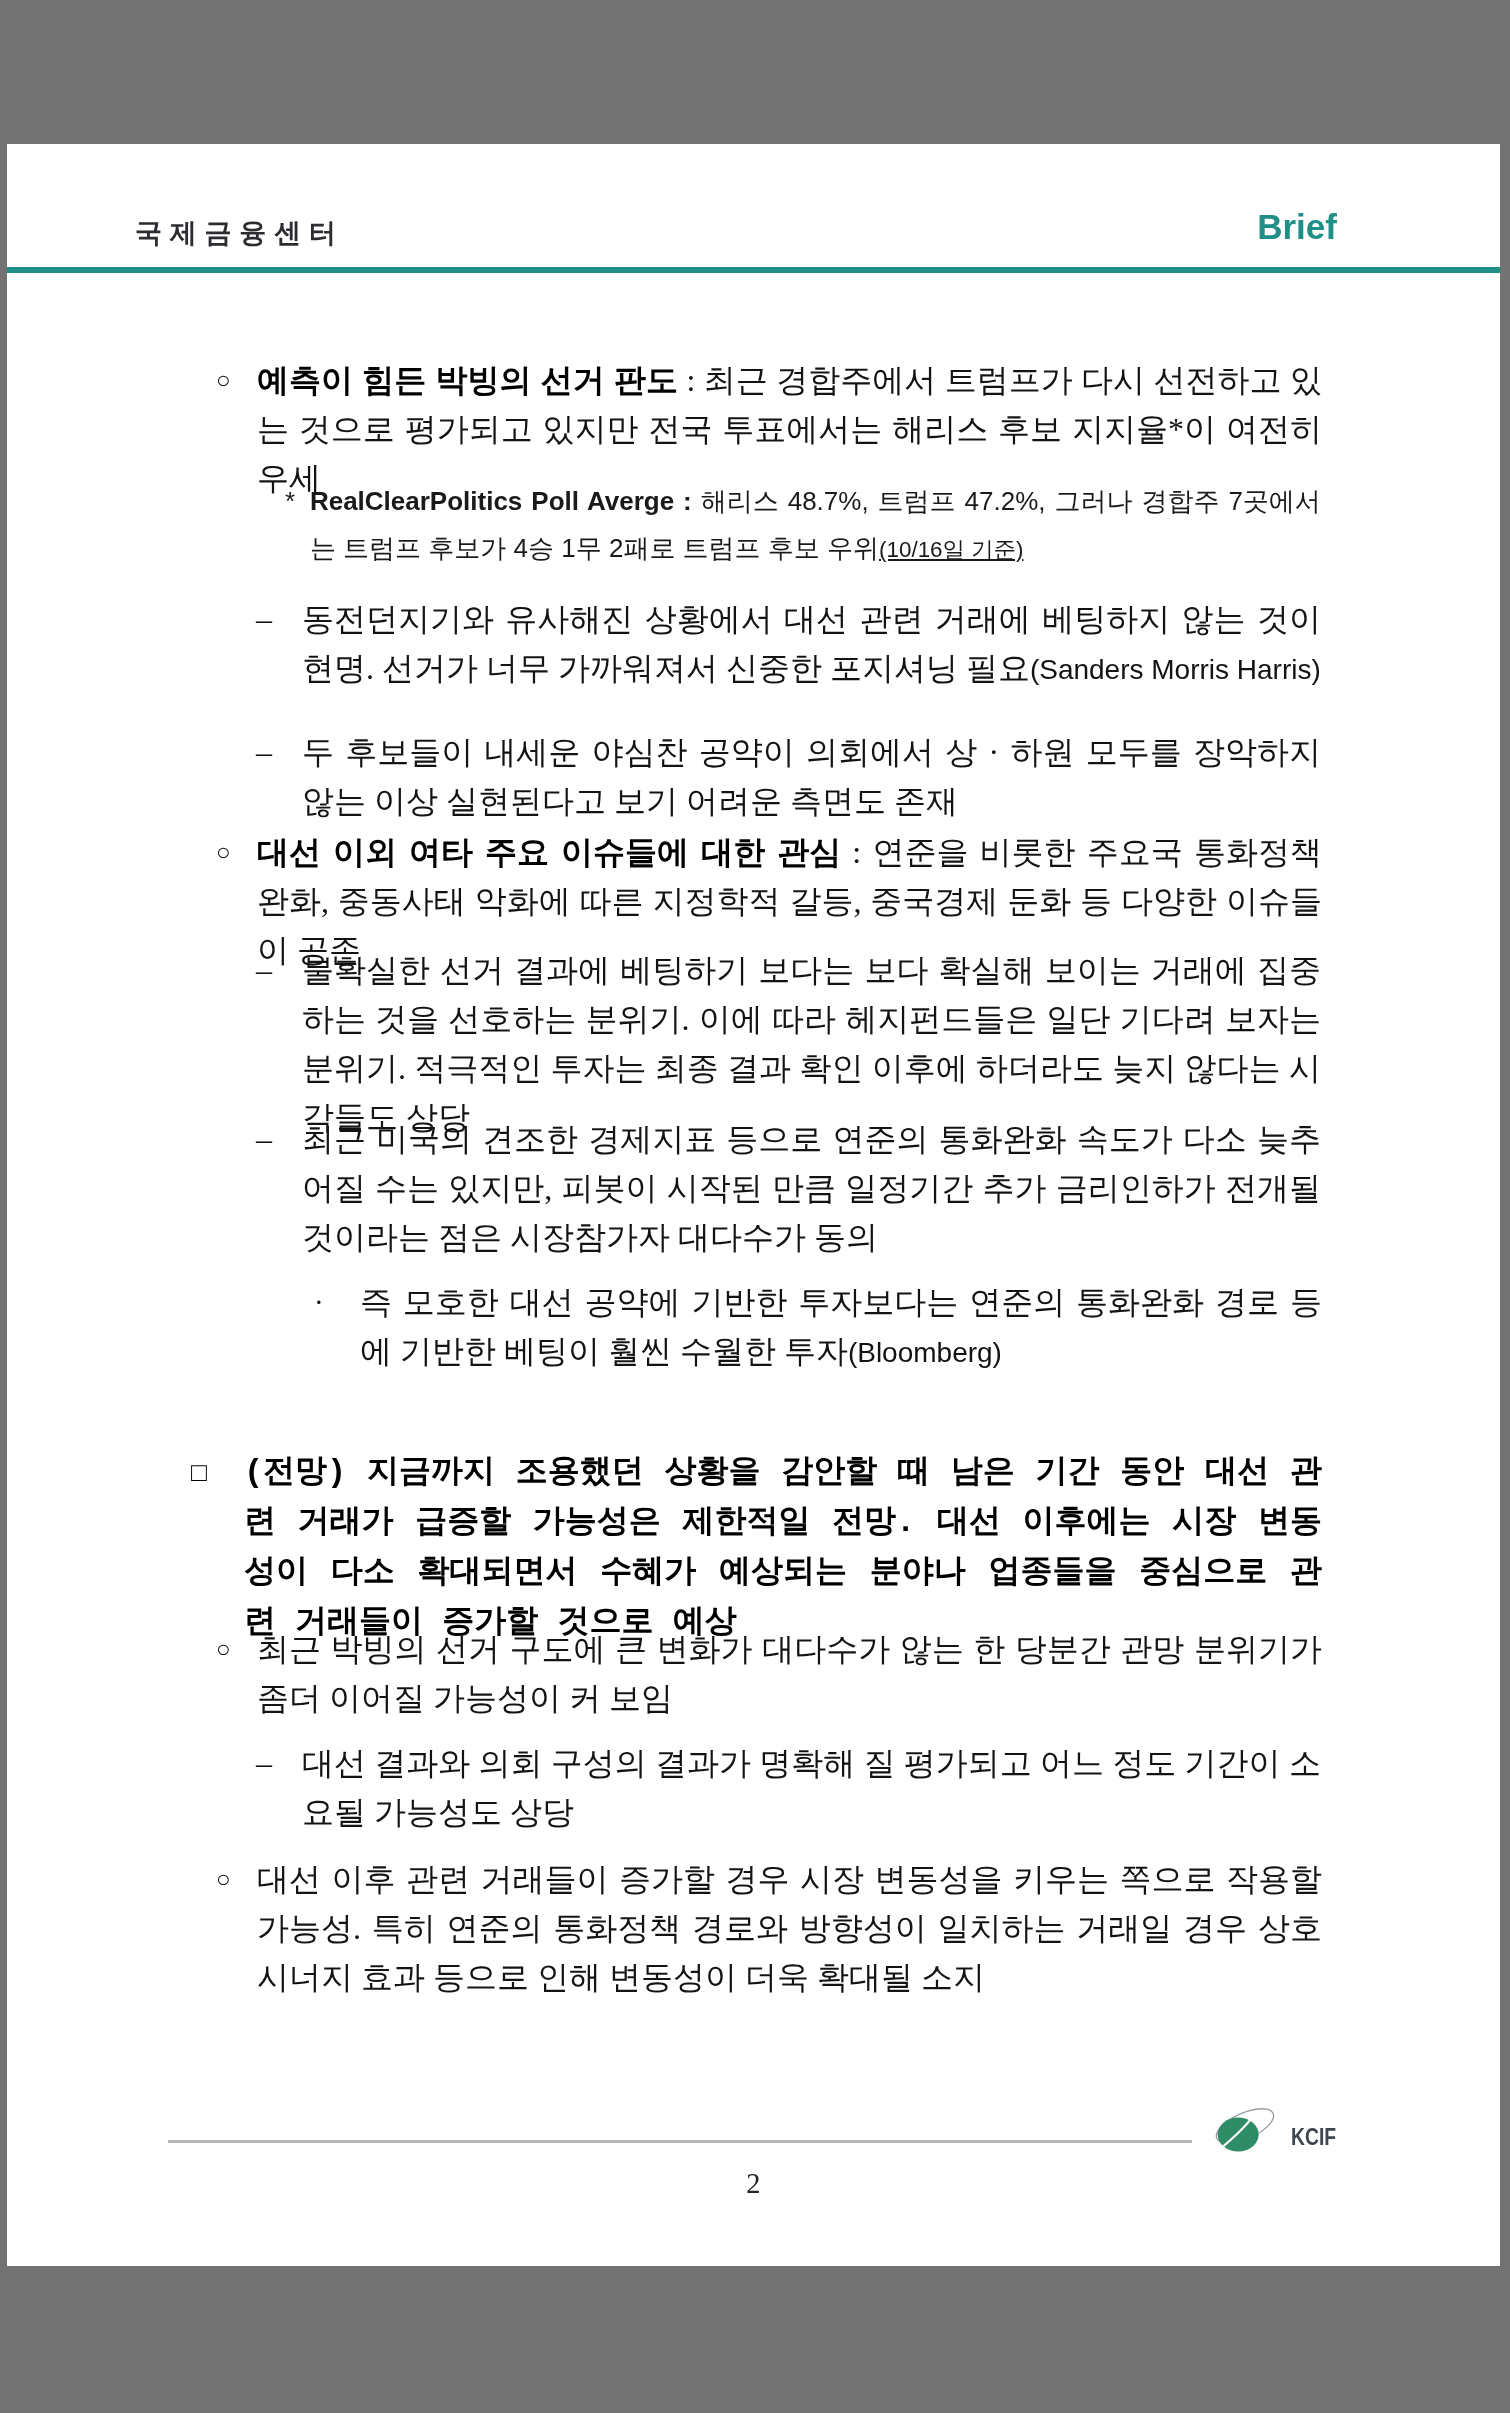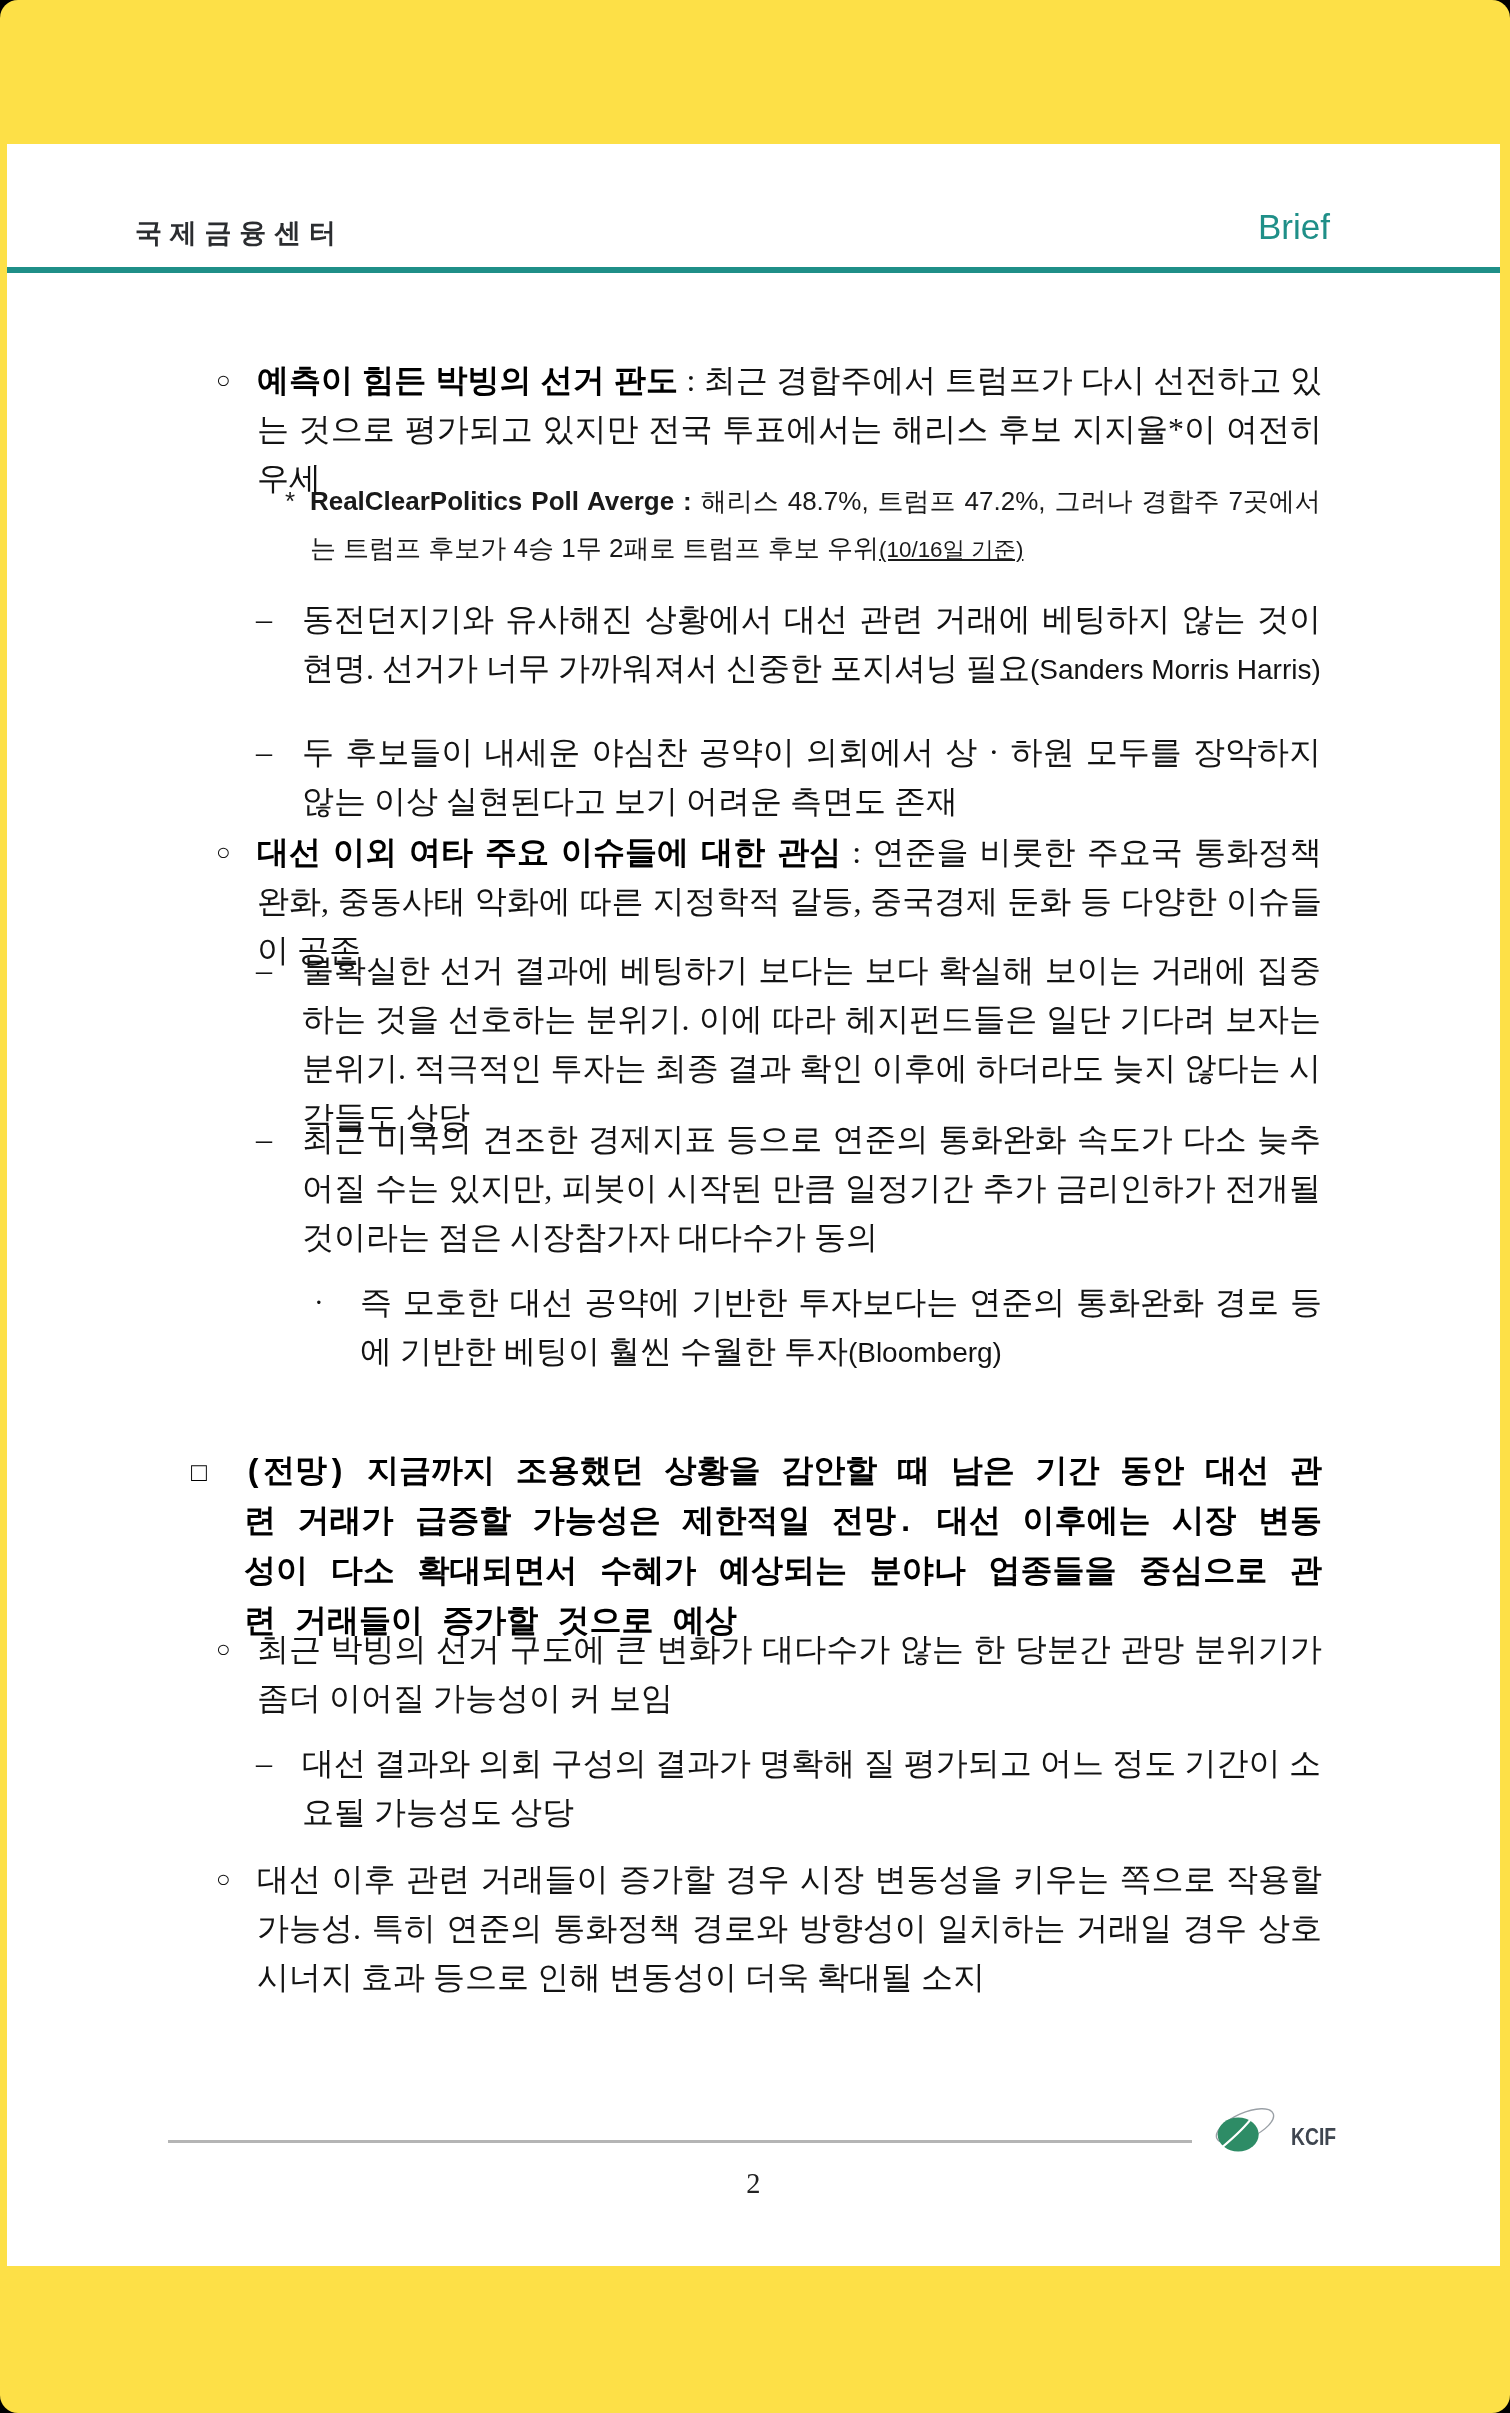--- a/index.html
+++ b/index.html
@@ -1,27 +1,27 @@
 <!DOCTYPE html>
 <html style="--teal: #1f8f88; --green: #2e8c66;font-size:13.8px"><head>
 <meta charset="utf-8">
 <style>
   html,body{margin:0;padding:0;background:#000;}
   body{width:1510px;height:2413px;position:relative;overflow:hidden;
        font-family:"Liberation Serif","DejaVu Serif",serif;}
-  .stage{position:absolute;inset:0;background:#fde047;border-radius:18px;}
+  .stage{position:absolute;inset:0;background:#737373;}
   .page{position:absolute;left:6.9px;top:144px;width:1493px;height:2122px;background:#ffffff;}
 
   
   .org{position:absolute;left:128px;top:71px;
        font-family:"Liberation Sans","DejaVu Sans",sans-serif;
        font-weight:700;font-size:27px;letter-spacing:7.8px;color:#2b2d30;}
-  .brief{position:absolute;right:170px;top:63px;
+  .brief{position:absolute;right:163px;top:63px;
        font-family:"Liberation Sans","DejaVu Sans",sans-serif;
-       font-weight:400;font-size:35px;color:var(--teal);}
+       font-weight:700;font-size:35px;color:var(--teal);}
   .hrule{position:absolute;left:0;right:0;top:123px;height:6px;background:var(--teal);}
 
   
   .para{position:absolute;display:flex;color:#131313;font-size:32px;line-height:49px;}
   .tx{flex:1;text-align:justify;}
   .mk{flex:none;line-height:49px;}
   .lv-o  {left:209px;width:1106px;}
   .lv-o  .mk{width:41px;font-size:24px;}
   .lv-d  {left:249px;width:1065px;}
   .lv-d  .mk{width:46px;}

